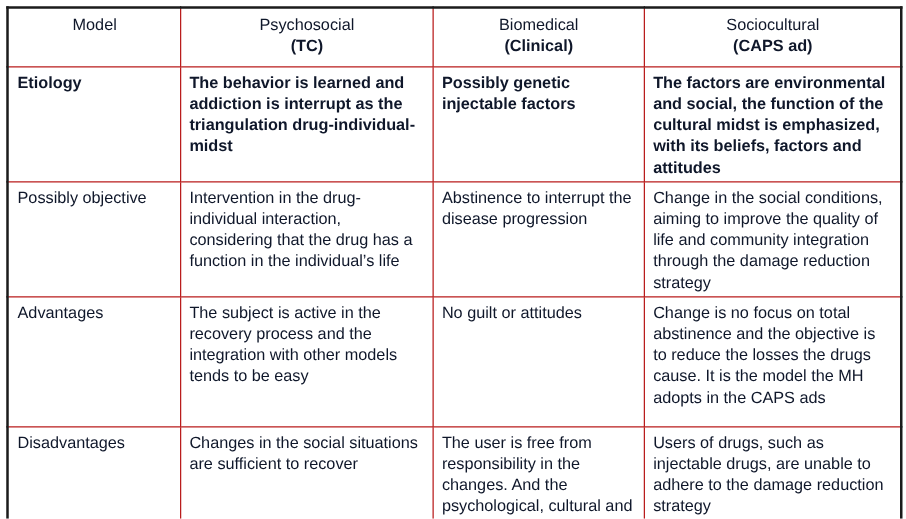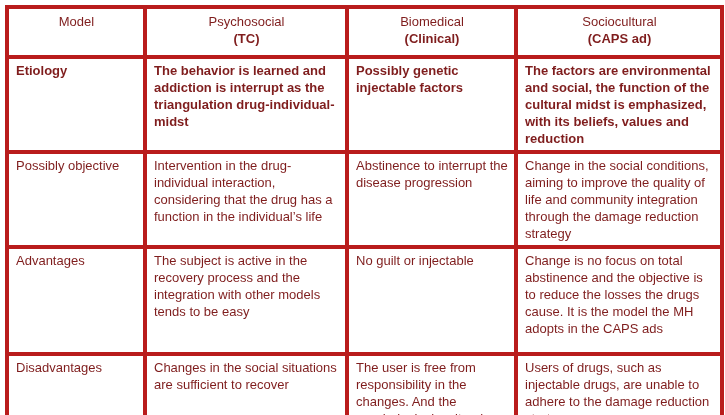--- a/index.html
+++ b/index.html
@@ -20,24 +20,24 @@
     left: 5px;
     top: 5px;
     width: 715px;
     border-collapse: collapse;
     table-layout: fixed;
     background: #ffffff;
     border: 2px solid #1b1b1b;
   }
   .model-table th,
   .model-table td {
-    border: 4px solid #b91c1c;
+    border: 1px solid #b91c1c;
     font-size: 13px;
     line-height: 17px;
-    color: #7f1d1d;
+    color: #0f172a;
     vertical-align: top;
     font-weight: normal;
     padding: 3px 6px 3px 7px;
     overflow: hidden;
     word-wrap: break-word;
     margin-left: 28px;
   }
   .model-table th {
     text-align: center;
     padding-top: 4px;
@@ -85,32 +85,32 @@
           <span>Sociocultural</span>
           <span class="hdr-sub">(CAPS ad)</span>
         </th>
       </tr>
     </thead>
     <tbody>
       <tr class="row-etiology">
         <td>Etiology</td>
         <td>The behavior is learned and addiction is interrupt as the triangulation drug-individual-midst</td>
         <td>Possibly genetic injectable factors</td>
-        <td>The factors are environmental and social, the function of the cultural midst is emphasized, with its beliefs, values and reduction</td>
+        <td>The factors are environmental and social, the function of the cultural midst is emphasized, with its beliefs, factors and attitudes</td>
       </tr>
       <tr class="row-treat">
         <td>Possibly objective</td>
         <td>Intervention in the drug-individual interaction, considering that the drug has a function in the individual’s life</td>
         <td>Abstinence to interrupt the disease progression</td>
         <td>Change in the social conditions, aiming to improve the quality of life and community integration through the damage reduction strategy</td>
       </tr>
       <tr class="row-adv">
         <td>Advantages</td>
         <td>The subject is active in the recovery process and the integration with other models tends to be easy</td>
-        <td>No guilt or injectable</td>
+        <td>No guilt or attitudes</td>
         <td>Change is no focus on total abstinence and the objective is to reduce the losses the drugs cause. It is the model the MH adopts in the CAPS ads</td>
       </tr>
       <tr class="row-disadv">
         <td>Disadvantages</td>
         <td>Changes in the social situations are sufficient to recover</td>
         <td>The user is free from responsibility in the changes. And the psychological, cultural and environmental factors are not taken into account</td>
         <td>Users of drugs, such as injectable drugs, are unable to adhere to the damage reduction strategy</td>
       </tr>
     </tbody>
   </table>

